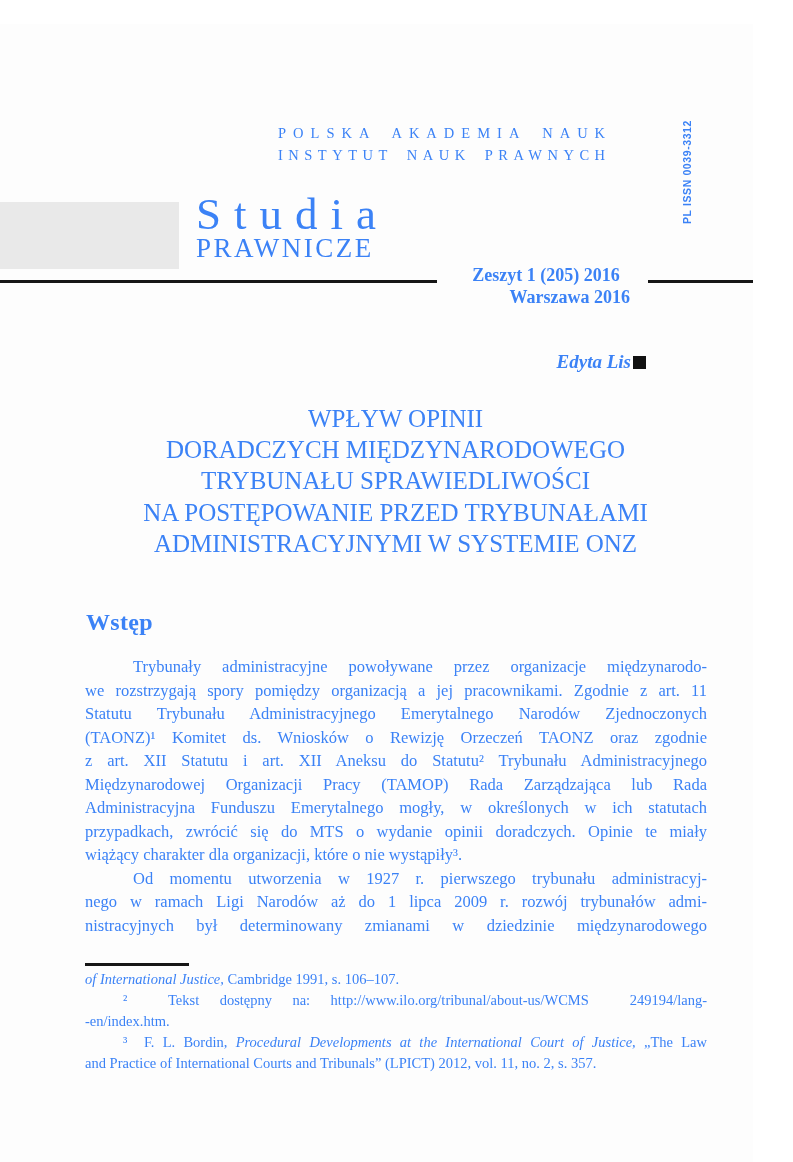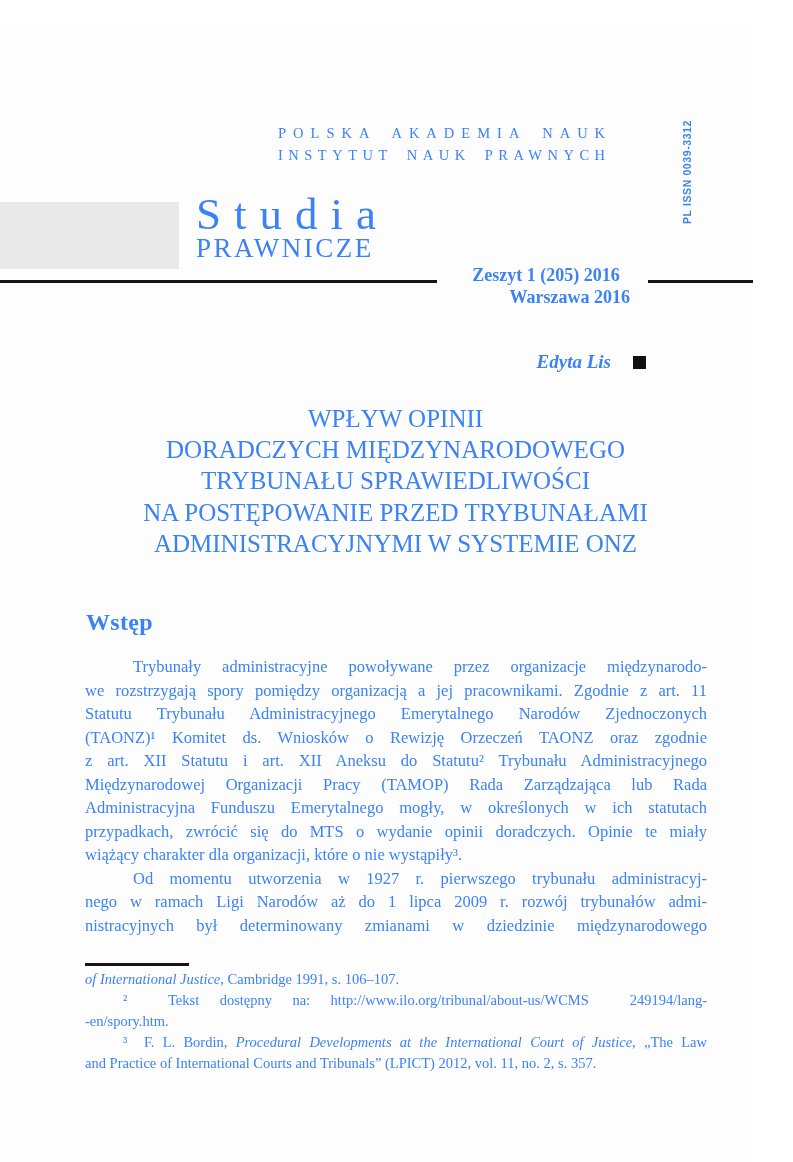--- a/index.html
+++ b/index.html
@@ -18,21 +18,21 @@
     font-family:"Liberation Sans", sans-serif; font-weight:bold;
     font-size:10.5px; letter-spacing:0.6px; white-space:nowrap;
   }
   .gray-block { position:absolute; left:0; top:178px; width:179px; height:67px; background:#e9e9e9; }
   .wordmark-top { position:absolute; left:196px; top:164px; font-size:45px; letter-spacing:13px; white-space:nowrap; }
   .wordmark-bottom { position:absolute; left:196px; top:209px; font-size:27px; letter-spacing:2.5px; white-space:nowrap;text-align:center; }
   .rule-left  { position:absolute; left:0;   top:256px; width:437px; height:3px; background:#161616; }
   .rule-right { position:absolute; left:648px; top:256px; width:142px; height:3px; background:#161616; }
   .issue      { position:absolute; left:462px; top:241px; width:168px; text-align:center; font-weight:bold; font-size:18px; white-space:nowrap; }
   .place-year { position:absolute; left:462px; top:263px; width:168px; text-align:right;  font-weight:bold; font-size:18px; white-space:nowrap; }
-  .author { position:absolute; top:327px; right:107px; display:flex; align-items:center; gap:22px; }
+  .author { position:absolute; top:327px; right:107px; display:flex; align-items:center; gap:2px; }
   .author-name { font-size:19px; font-weight:bold; font-style:italic; }
   .author-square { width:13px; height:13px; background:#111; display:inline-block; }
   .title {
     position:absolute; left:85px; top:379px; width:621px;
     text-align:center; font-weight:normal; font-size:25px; line-height:31.2px;
   }
   .wstep { position:absolute; left:86px; top:585px; font-size:24px; font-weight:bold; letter-spacing:0.3px; }
   .body { position:absolute; left:85px; top:631px; width:622px; font-size:16.5px; line-height:23.5px; }
   .body-line.ind { padding-left:48px; }
   .j { text-align:justify; text-align-last:justify; }
@@ -89,18 +89,18 @@
       <div class="body-line">wiążący charakter dla organizacji, które o nie wystąpiły³.</div>
       <div class="body-line j ind">Od momentu utworzenia w 1927 r. pierwszego trybunału administracyj-</div>
       <div class="body-line j">nego w ramach Ligi Narodów aż do 1 lipca 2009 r. rozwój trybunałów admi-</div>
       <div class="body-line j">nistracyjnych był determinowany zmianami w dziedzinie międzynarodowego</div>
     </div>
 
   <div class="fn-rule"></div>
   <div class="fns">
       <div class="fn-line"><span class="it">of International Justice,</span><span> Cambridge 1991, s. 106–107.</span></div>
       <div class="fn-line j ind"><span>²&nbsp; Tekst dostępny na: http://www.ilo.org/tribunal/about-us/WCMS&nbsp; 249194/lang-</span></div>
-      <div class="fn-line"><span>-en/spory.htm.</span></div>
+      <div class="fn-line"><span>-en/index.htm.</span></div>
       <div class="fn-line j ind"><span>³&nbsp; F. L. Bordin, </span><span class="it">Procedural Developments at the International Court of Justice</span><span>, „The Law</span></div>
       <div class="fn-line"><span>and Practice of International Courts and Tribunals” (LPICT) 2012, vol. 11, no. 2, s. 357.</span></div>
     </div>
 
 </div>
 
 </body></html>

